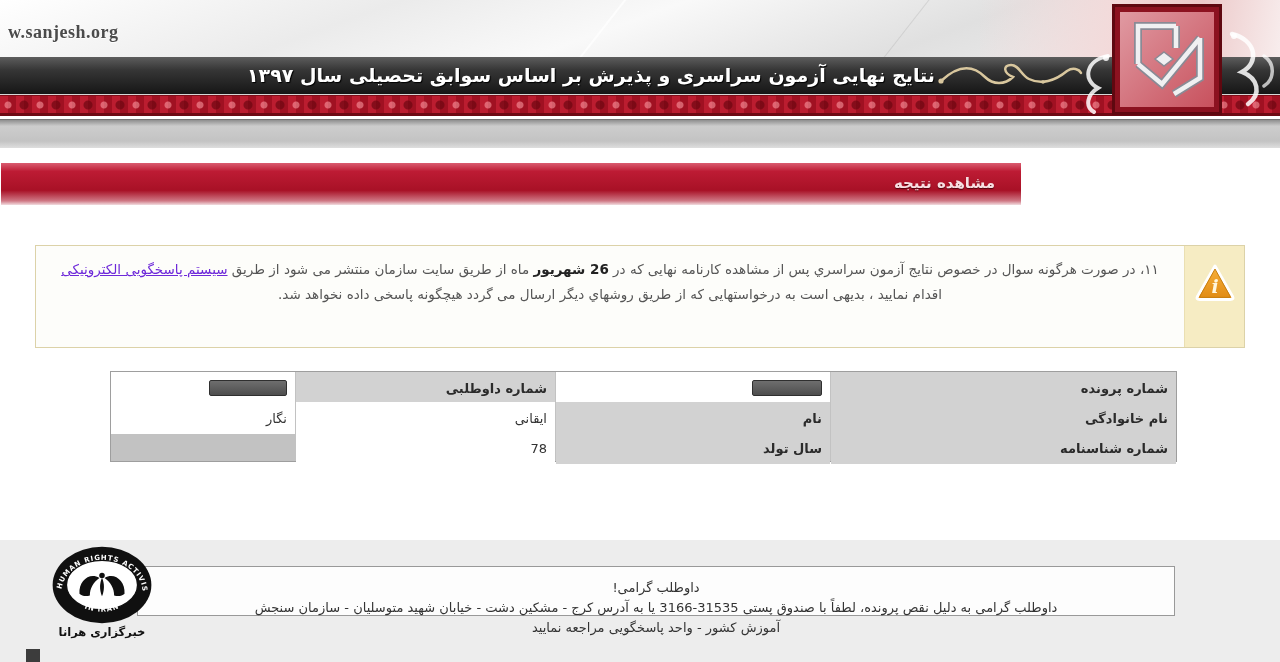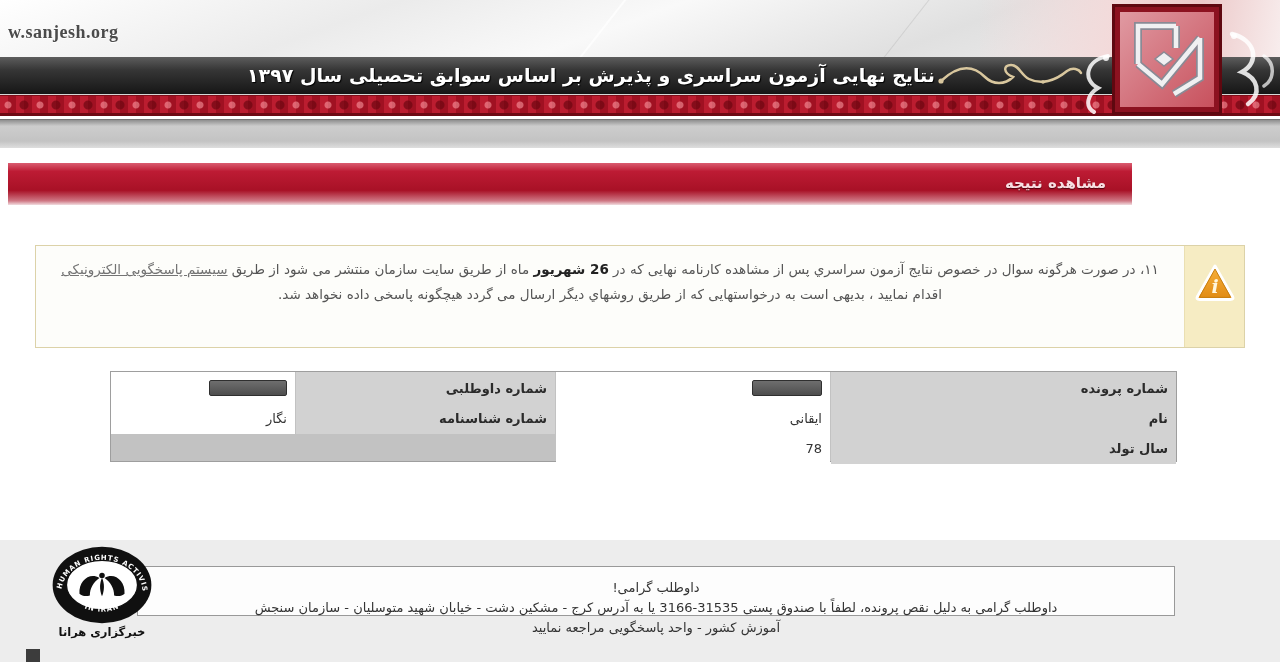--- a/index.html
+++ b/index.html
@@ -35,34 +35,34 @@
   .maroon-line { position: absolute; left: 0; top: 113px; width: 1280px; height: 3px; background: #6e0a14; }
 
   .gray-bar { position: absolute; left: 0; top: 119px; width: 1280px; height: 29px;
     background: linear-gradient(180deg, #8f8f8f 0, #cdcdcd 22%, #c3c3c3 75%, #dedede 100%);
     border-top: 1px solid #767676; }
 
   .swirl { position: absolute; }
   .logo-box { position: absolute; left: 1112px; top: 4px; width: 110px; height: 111px; }
 
   
-  .section-bar { position: absolute; left: 8px; top: 163px; width: 1124px; height: 42px;
+  .section-bar { position: absolute; left: 1px; top: 163px; width: 1020px; height: 42px;
     background: linear-gradient(180deg, #da5c70 0%, #bd1b34 20%, #a81126 65%, #cf7784 90%, #f2dde0 100%); }
   .section-label { position: absolute; right: 26px; top: 0; height: 42px; line-height: 40px;
     color: #f8dfe2; font-size: 15px; font-weight: bold; text-shadow: 0 1px 1px rgba(60,0,8,.85); }
 
   
   .notice { position: absolute; left: 35px; top: 245px; width: 1210px; height: 103px;
     display: flex; direction: rtl; border: 1px solid #dcd2a8; background: #fdfdfa; }
   .notice-icon-col { width: 60px; background: #f6ecc3; border-left: 1px solid #eadfb2;
     display: flex; justify-content: center; padding-top: 17px; }
   .notice-body { flex: 1; padding: 11px 20px 8px 20px; text-align: center;
     font-size: 13.5px; line-height: 1.85; color: #555; }
   .notice-body b { color: #222; }
-  .link { color: #737373; text-decoration: underline; cursor: pointer; }
+  .link { color: #6d28d9; text-decoration: underline; cursor: pointer; }
 
   
   .rtable { position: absolute; left: 110px; top: 371px; direction: rtl;
     display: grid; grid-template-columns: 345px 274px 259px 184px; grid-auto-rows: 29px;
     gap: 1px; background: #c2c2c2; border: 1px solid #9e9e9e; }
   .cell { display: flex; align-items: center; padding: 16px 8px; font-size: 13px; }
   .lbl { background: #d2d2d2; font-weight: bold; color: #2b2b2b; }
   .val { background: #fff; color: #333; justify-content: flex-start; }
   .redact { display: inline-block; height: 16px; border: 1px solid #2f2f2f; border-radius: 2px;
     background: linear-gradient(180deg, #6e6e6e 0%, #4e4e4e 100%); }
@@ -166,25 +166,26 @@
 
     <div class="cell lbl">شماره پرونده</div>
     <div class="cell val">
         <span class="redact r-w70"></span>
       </div>
     <div class="cell lbl">شماره داوطلبی</div>
     <div class="cell val">
         <span class="redact r-w78"></span>
       </div>
 
+    <div class="cell lbl">نام خانوادگی</div>
     <div class="cell lbl">نام</div>
     <div class="cell val" dir="rtl">ایقانی</div>
+    <div class="cell val" dir="rtl">نگار</div>
+
     <div class="cell lbl">شماره شناسنامه</div>
-
-    <div class="cell val" dir="rtl">نگار</div>
     <div class="cell lbl">سال تولد</div>
     <div class="cell val">78</div>
   </div>
 
   <div class="footer-zone">
     <div class="fbox">
       <div>داوطلب گرامی!</div>
       <div>داوطلب گرامی به دلیل نقص پرونده، لطفاً با صندوق پستی 31535-3166 یا به آدرس کرج - مشکین دشت - خیابان شهید متوسلیان - سازمان سنجش</div>
       <div>آموزش کشور - واحد پاسخگویی مراجعه نمایید</div>
     </div>

